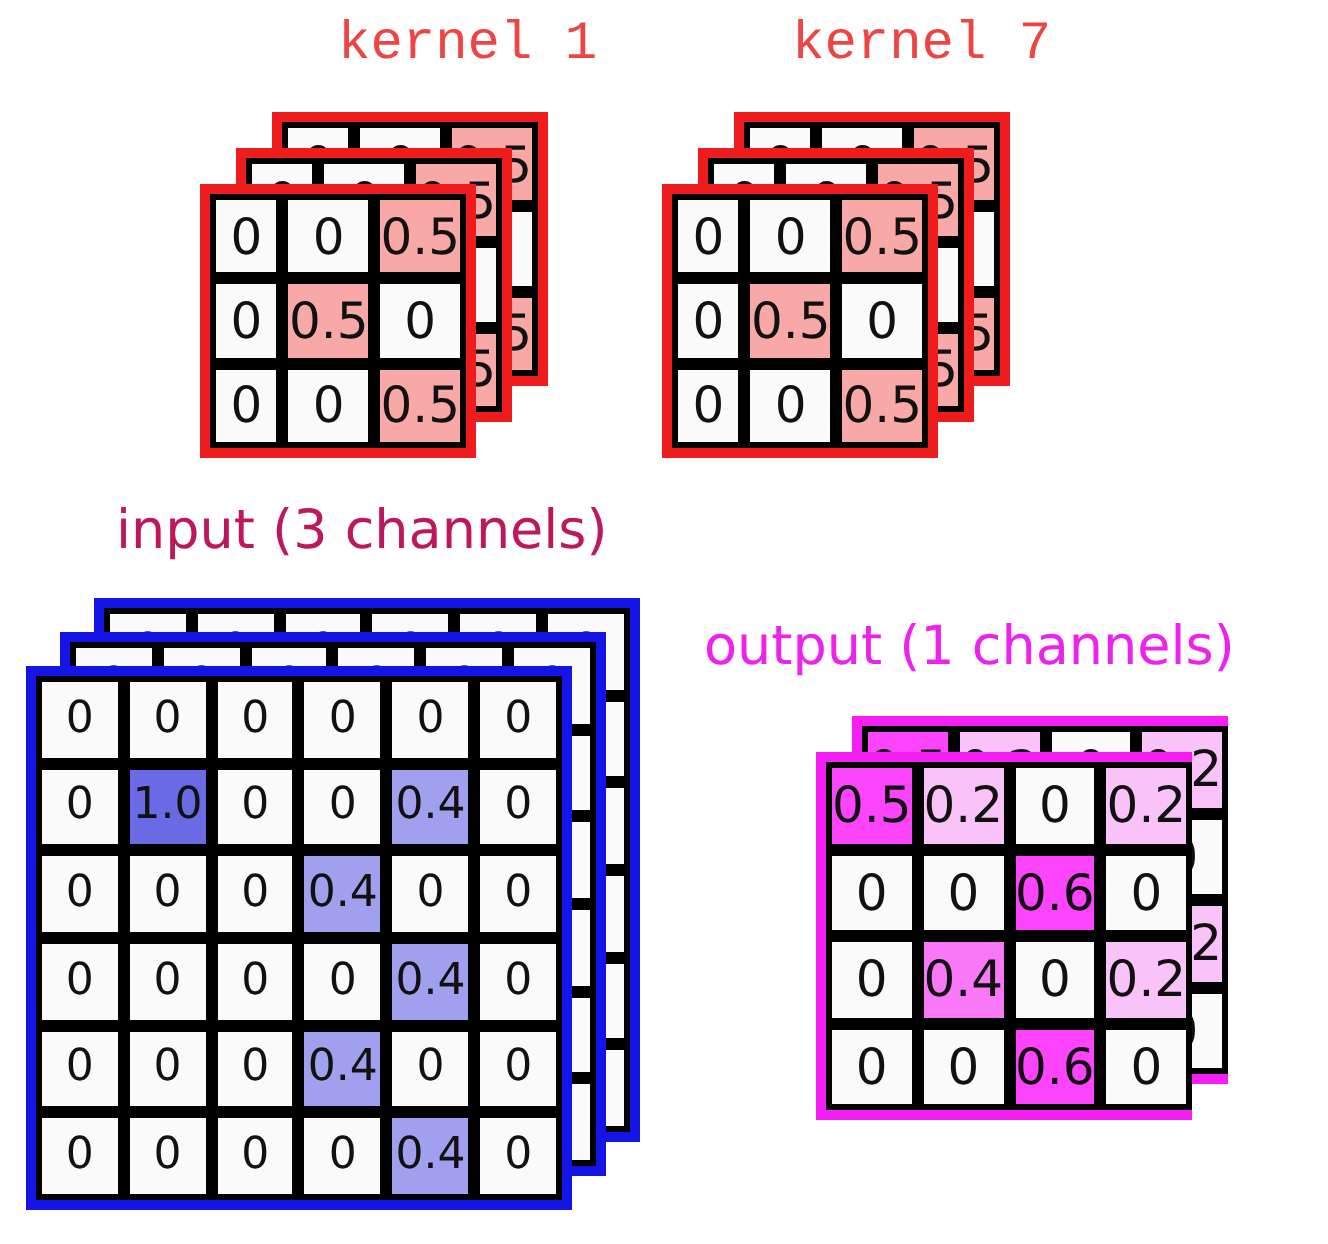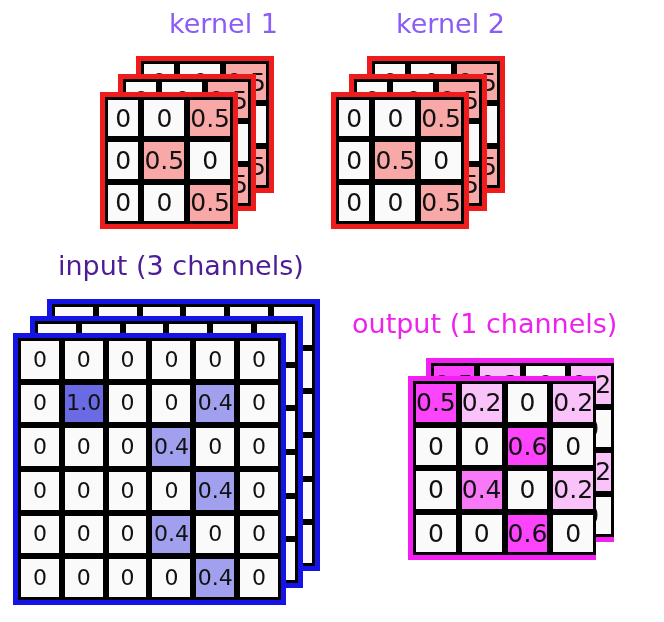--- a/index.html
+++ b/index.html
@@ -22,29 +22,29 @@
   .i-layer{border:5px solid #1414e6;}
   .i-grid{grid-template-columns:repeat(6,1fr);grid-template-rows:repeat(6,1fr);}
   .i-cell{font-size:22px;}
 
   
   .o-layer{border:5px solid #f51ff5;}
   .o-grid{grid-template-columns:repeat(4,1fr);grid-template-rows:repeat(4,1fr);}
   .o-cell{font-size:25px;}
 
   .title{position:absolute;font-size:27px;white-space:nowrap;}
-  .t-red{color:#8b5cf6;}
-  .t-blue{color:#4c1d95;}
+  .t-red{color:#ef4444;font-family:Liberation Mono, monospace;}
+  .t-blue{color:#be185d;}
   .t-mag{color:#ee22ee;}
 </style>
 </head>
 <body>
 
 <div class="title t-red" style="left:169px;top:8px;">kernel 1</div>
-<div class="title t-red" style="left:396px;top:8px;">kernel 2</div>
+<div class="title t-red" style="left:396px;top:8px;">kernel 7</div>
 <div class="title t-blue" style="left:58px;top:250px;">input (3 channels)</div>
 <div class="title t-mag" style="left:352px;top:308px;">output (1 channels)</div>
 
 <div class="stack" id="kernel1-stack">
     <div class="layer k-layer" style="left: 136px; top: 56px; width: 138px; height: 137px; z-index: 8;">
       <div class="grid k-grid">
         <div class="cell k-cell" style="background: rgb(250, 250, 250);">0</div>
         <div class="cell k-cell" style="background: rgb(250, 250, 250);">0</div>
         <div class="cell k-cell" style="background: rgb(249, 168, 168);">0.5</div>
         <div class="cell k-cell" style="background: rgb(250, 250, 250);">0</div>

